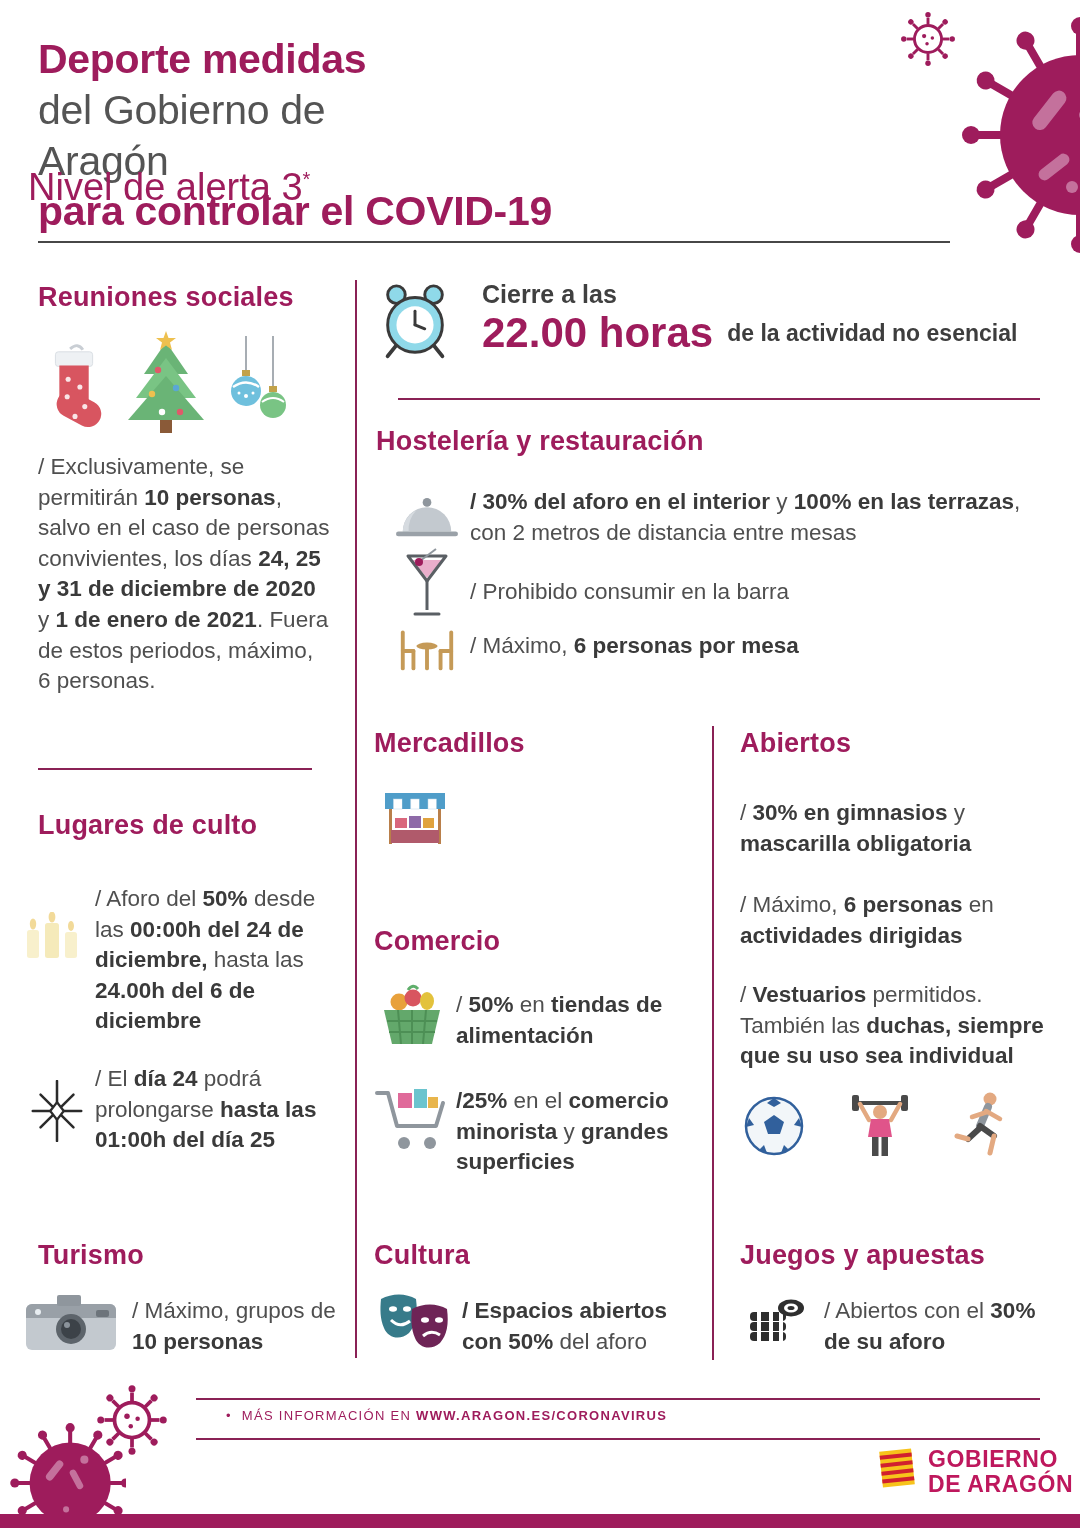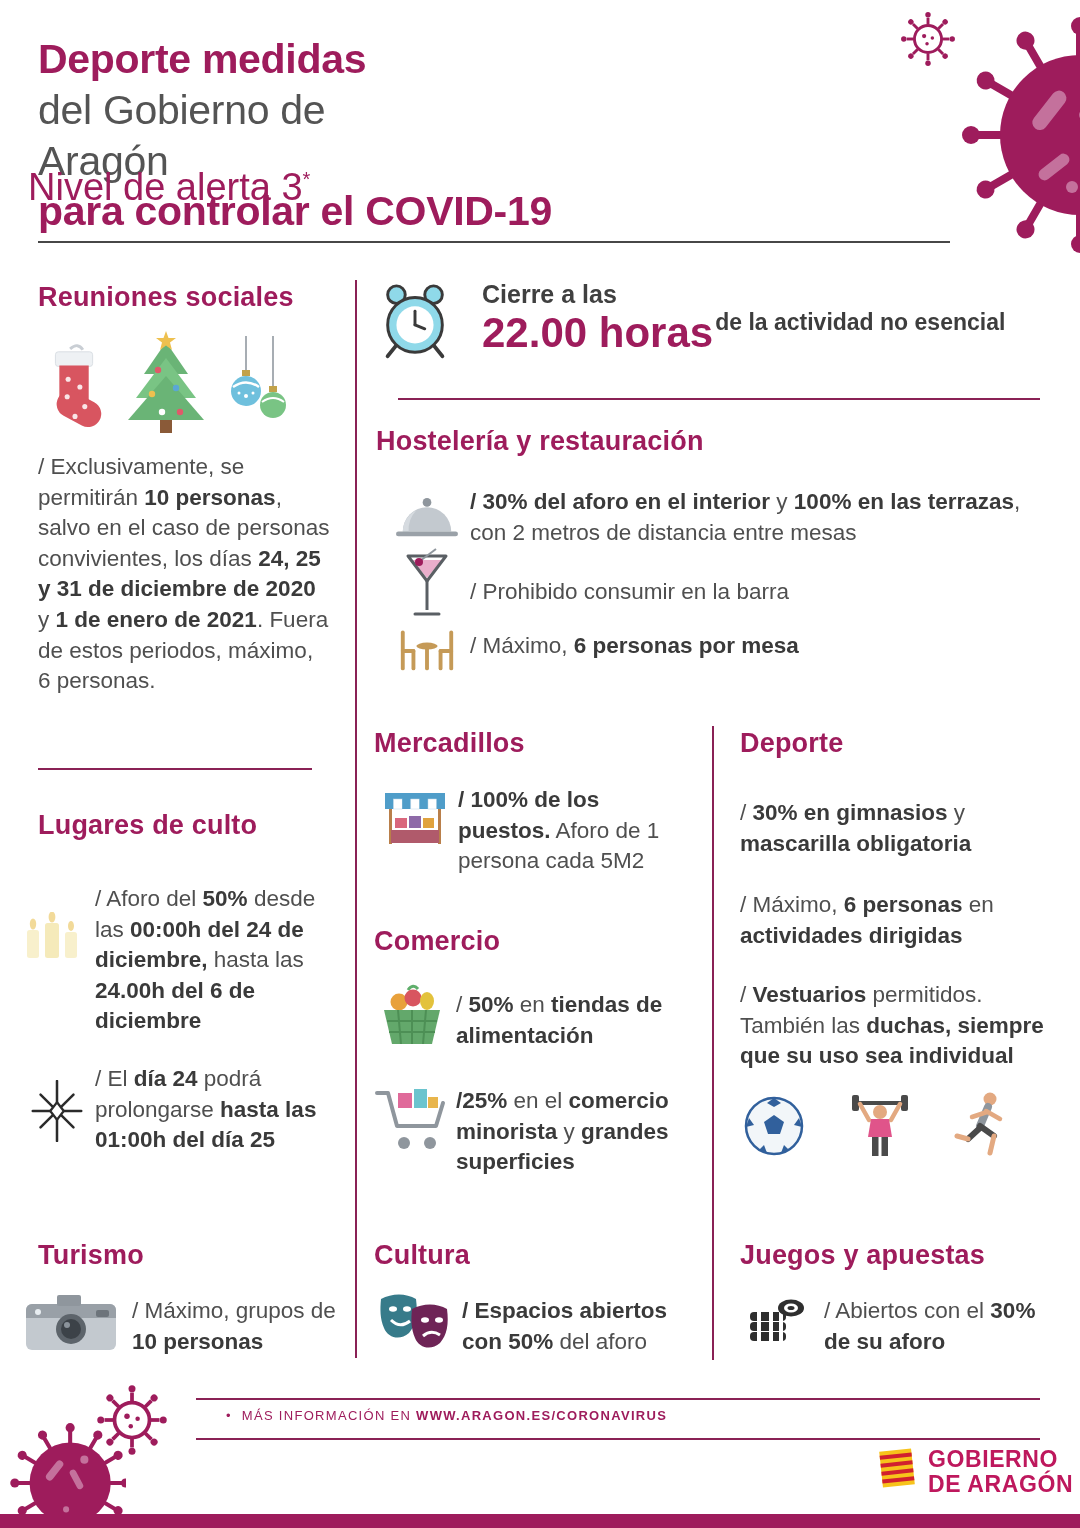--- a/index.html
+++ b/index.html
@@ -15,21 +15,21 @@
   .alert{font-size:38px;color:#9e1c5c;font-weight:400}
   .alert sup{font-size:20px}
   .order{font-size:20px;font-style:italic;font-weight:bold;color:#3f3f3f}
   .h2{font-size:27px;font-weight:bold;color:#9e1c5c;letter-spacing:0.2px}
   .txt{font-size:22.5px;line-height:1.36;color:#4f4f4f}
   .txt b{color:#3a3a3a}
   .rule-dark{background:#474747;height:2px}
   .rule-mag{background:#8a2155;height:2px}
   .vline{background:#8a2155;width:2px}
   .closure-intro{font-size:25px;font-weight:bold;color:#404040}
-  .closure-line2{display:flex;align-items:flex-start;gap:2px;white-space:nowrap}
+  .closure-line2{display:flex;align-items:center;gap:14px;white-space:nowrap}
   .closure-time{font-size:42px;font-weight:bold;color:#9e1c5c}
   .closure-detail{font-size:23px;font-weight:bold;color:#3d3d3d}
   .finfo{font-size:13px;letter-spacing:1.3px;color:#9e1c5c}
   .finfo b{font-weight:bold}
   .fbullet{margin-right:10px}
   .logo{font-size:23px;font-weight:bold;color:#be185d;line-height:1.08;letter-spacing:0.6px}
   .logo span{display:block}
   .bottombar{position:absolute;left:0;top:1514px;width:1080px;height:14px;background:#9e1c5c;z-index:6}
 </style>
 </head>
@@ -273,21 +273,20 @@
         <rect x="28.8" y="9" width="8.6" height="10" fill="#ffffff" stroke="#bcd6e8" stroke-width="0.5"></rect>
       <rect x="37.4" y="9" width="8.6" height="10" fill="#4f9dc9"></rect>
         <rect x="46" y="9" width="8.6" height="10" fill="#ffffff" stroke="#bcd6e8" stroke-width="0.5"></rect>
       <rect x="54.6" y="9" width="8.4" height="10" fill="#4f9dc9"></rect>
       <rect x="13" y="28" width="12" height="10" fill="#d9677d"></rect>
       <rect x="27" y="26" width="12" height="12" fill="#8e6aa8"></rect>
       <rect x="41" y="28" width="11" height="10" fill="#e0a23e"></rect>
       <rect x="9" y="40" width="48" height="13" fill="#b05a6b"></rect>
     </svg>
   </div>
-  <p class="abs txt" style="left:458px;top:785px;width:238px"><b>/ 100% de los puestos.</b><span> Aforo de 1 persona cada 5M2</span></p>
 
   <h2 class="abs h2" style="left:374px;top:926px">Comercio</h2>
   <div class="icon" style="left:378px;top:984px;width:68px;height:64px">
     <svg viewBox="0 0 68 64">
       <path d="M30 6 q5 -7 10 -1" fill="none" stroke="#5fae6b" stroke-width="3"></path>
       <circle cx="21" cy="18" r="8.5" fill="#e8a13c"></circle>
       <circle cx="35" cy="14" r="8.5" fill="#d85560"></circle>
       <ellipse cx="49" cy="17" rx="7" ry="9" fill="#e3c23c"></ellipse>
       <path d="M6 26 h56 l-8 34 h-40 z" fill="#63a86b"></path>
       <g stroke="#4d8f55" stroke-width="2">
@@ -321,21 +320,21 @@
         <ellipse cx="31" cy="17" rx="4" ry="2.8" fill="#ffffff"></ellipse>
       <path d="M15 28 q9 9 19 1" stroke="#ffffff" stroke-width="3" fill="none"></path>
       <path d="M36 17 C47 11 61 11 71 17 C73 32 71 43 64 51 C55 59 43 56 39 46 C35 37 35 27 36 17 Z" fill="#6e2456"></path>
       <ellipse cx="49" cy="28" rx="4" ry="2.8" fill="#ffffff"></ellipse>
         <ellipse cx="63" cy="28" rx="4" ry="2.8" fill="#ffffff"></ellipse>
       <path d="M47 44 q8 -7 17 -1" stroke="#ffffff" stroke-width="3" fill="none"></path>
     </svg>
   </div>
   <p class="abs txt" style="left:462px;top:1296px;width:242px"><b>/ Espacios abiertos con 50%</b><span> del aforo</span></p>
 
-  <h2 class="abs h2" style="left:740px;top:728px">Deporte</h2>
+  <h2 class="abs h2" style="left:740px;top:728px">Abiertos</h2>
   <p class="abs txt" style="left:740px;top:798px;width:312px"><span>/ </span><b>30% en gimnasios</b><span> y </span><b>mascarilla obligatoria</b></p>
   <p class="abs txt" style="left:740px;top:890px;width:312px"><span>/ Máximo, </span><b>6 personas</b><span> en </span><b>actividades dirigidas</b></p>
   <p class="abs txt" style="left:740px;top:980px;width:316px"><span>/ </span><b>Vestuarios</b><span> permitidos. También las </span><b>duchas, siempre que su uso sea individual</b></p>
 
   <div class="icon" style="left:742px;top:1094px;width:64px;height:64px">
     <svg viewBox="0 0 64 64">
       <circle cx="32" cy="32" r="28" fill="#f2f6f9" stroke="#31609c" stroke-width="2.5"></circle>
       <polygon points="32,21 42,28 38,40 26,40 22,28" fill="#31609c"></polygon>
       <polygon points="32,4 39,9 32,13 25,9" fill="#31609c"></polygon>
       <polygon points="57,24 60,33 52,31" fill="#31609c"></polygon>

